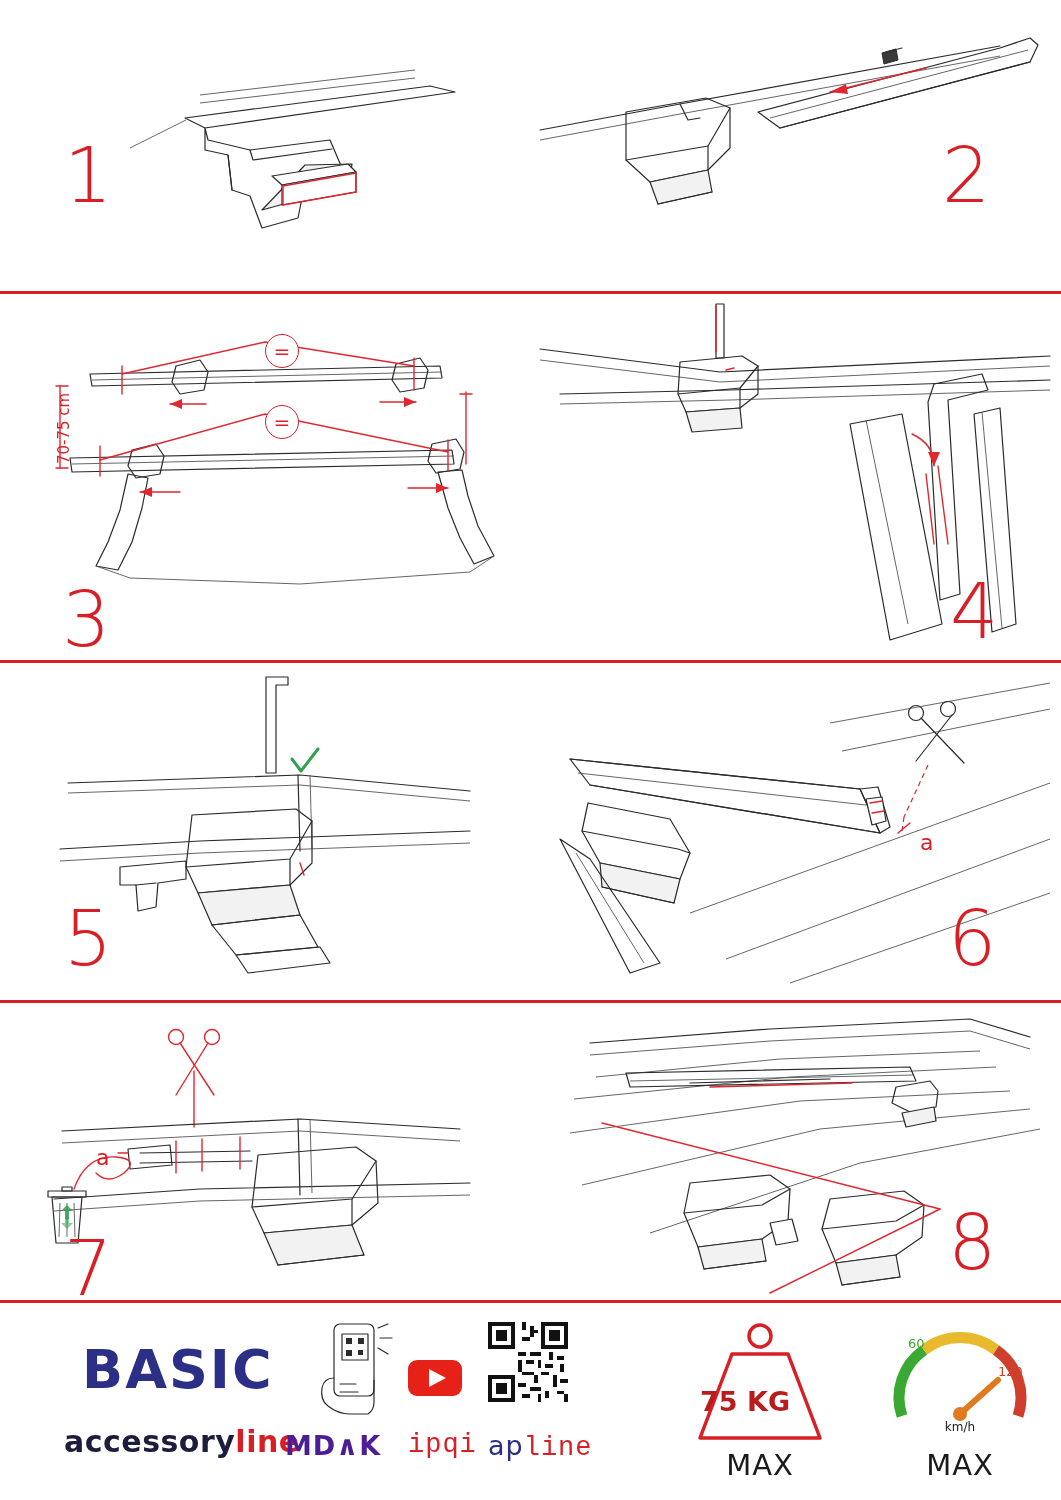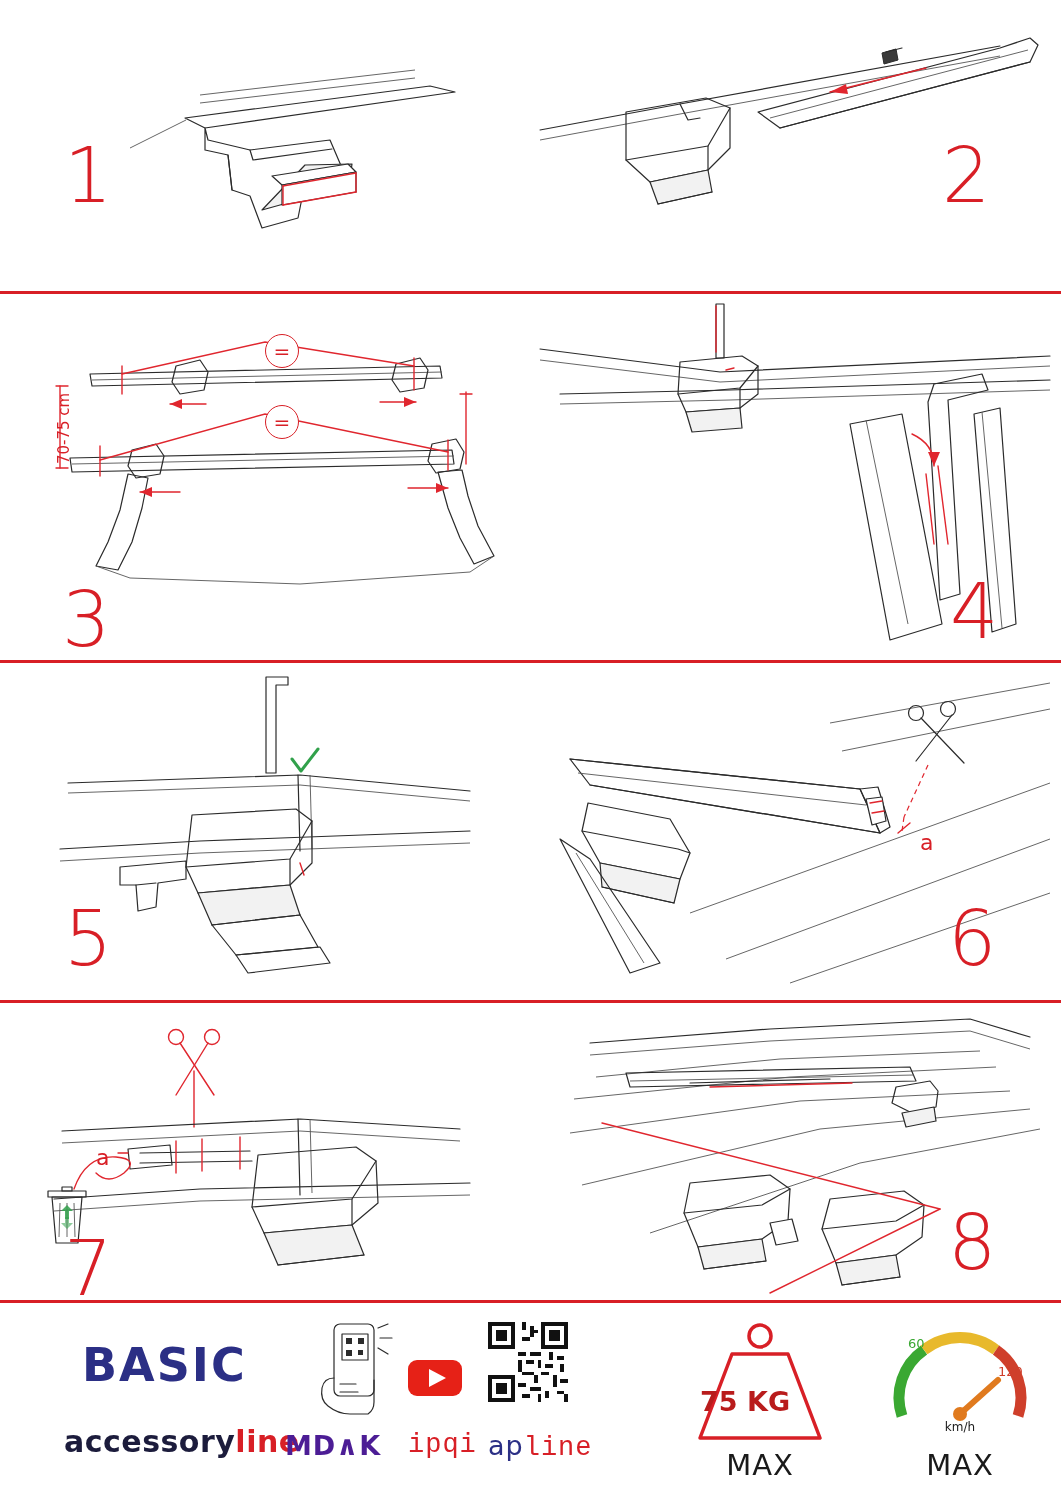--- a/index.html
+++ b/index.html
@@ -47,21 +47,21 @@
   .rd-dash { fill: none; stroke: #e0262e; stroke-width: 1.2; stroke-dasharray: 5 4; }
   .grn { fill: none; stroke: #31a14b; stroke-width: 3; stroke-linecap: round; stroke-linejoin: round; }
 
   
   .footer { position: absolute; left: 0; top: 1300px; width: 1061px; height: 200px; }
 
   .brand-basic {
     position: absolute; left: 82px; top: 38px;
     font-family: "DejaVu Sans", sans-serif;
     font-weight: bold;
-    font-size: 46px;
+    font-size: 54px;
     letter-spacing: 2px;
     color: #2b2f85;
   }
   .brand-accessory {
     position: absolute; left: 64px; top: 124px;
     font-family: "DejaVu Sans", sans-serif;
     font-weight: bold;
     font-size: 30px;
     letter-spacing: 0.5px;
     color: #1c1c3c;

